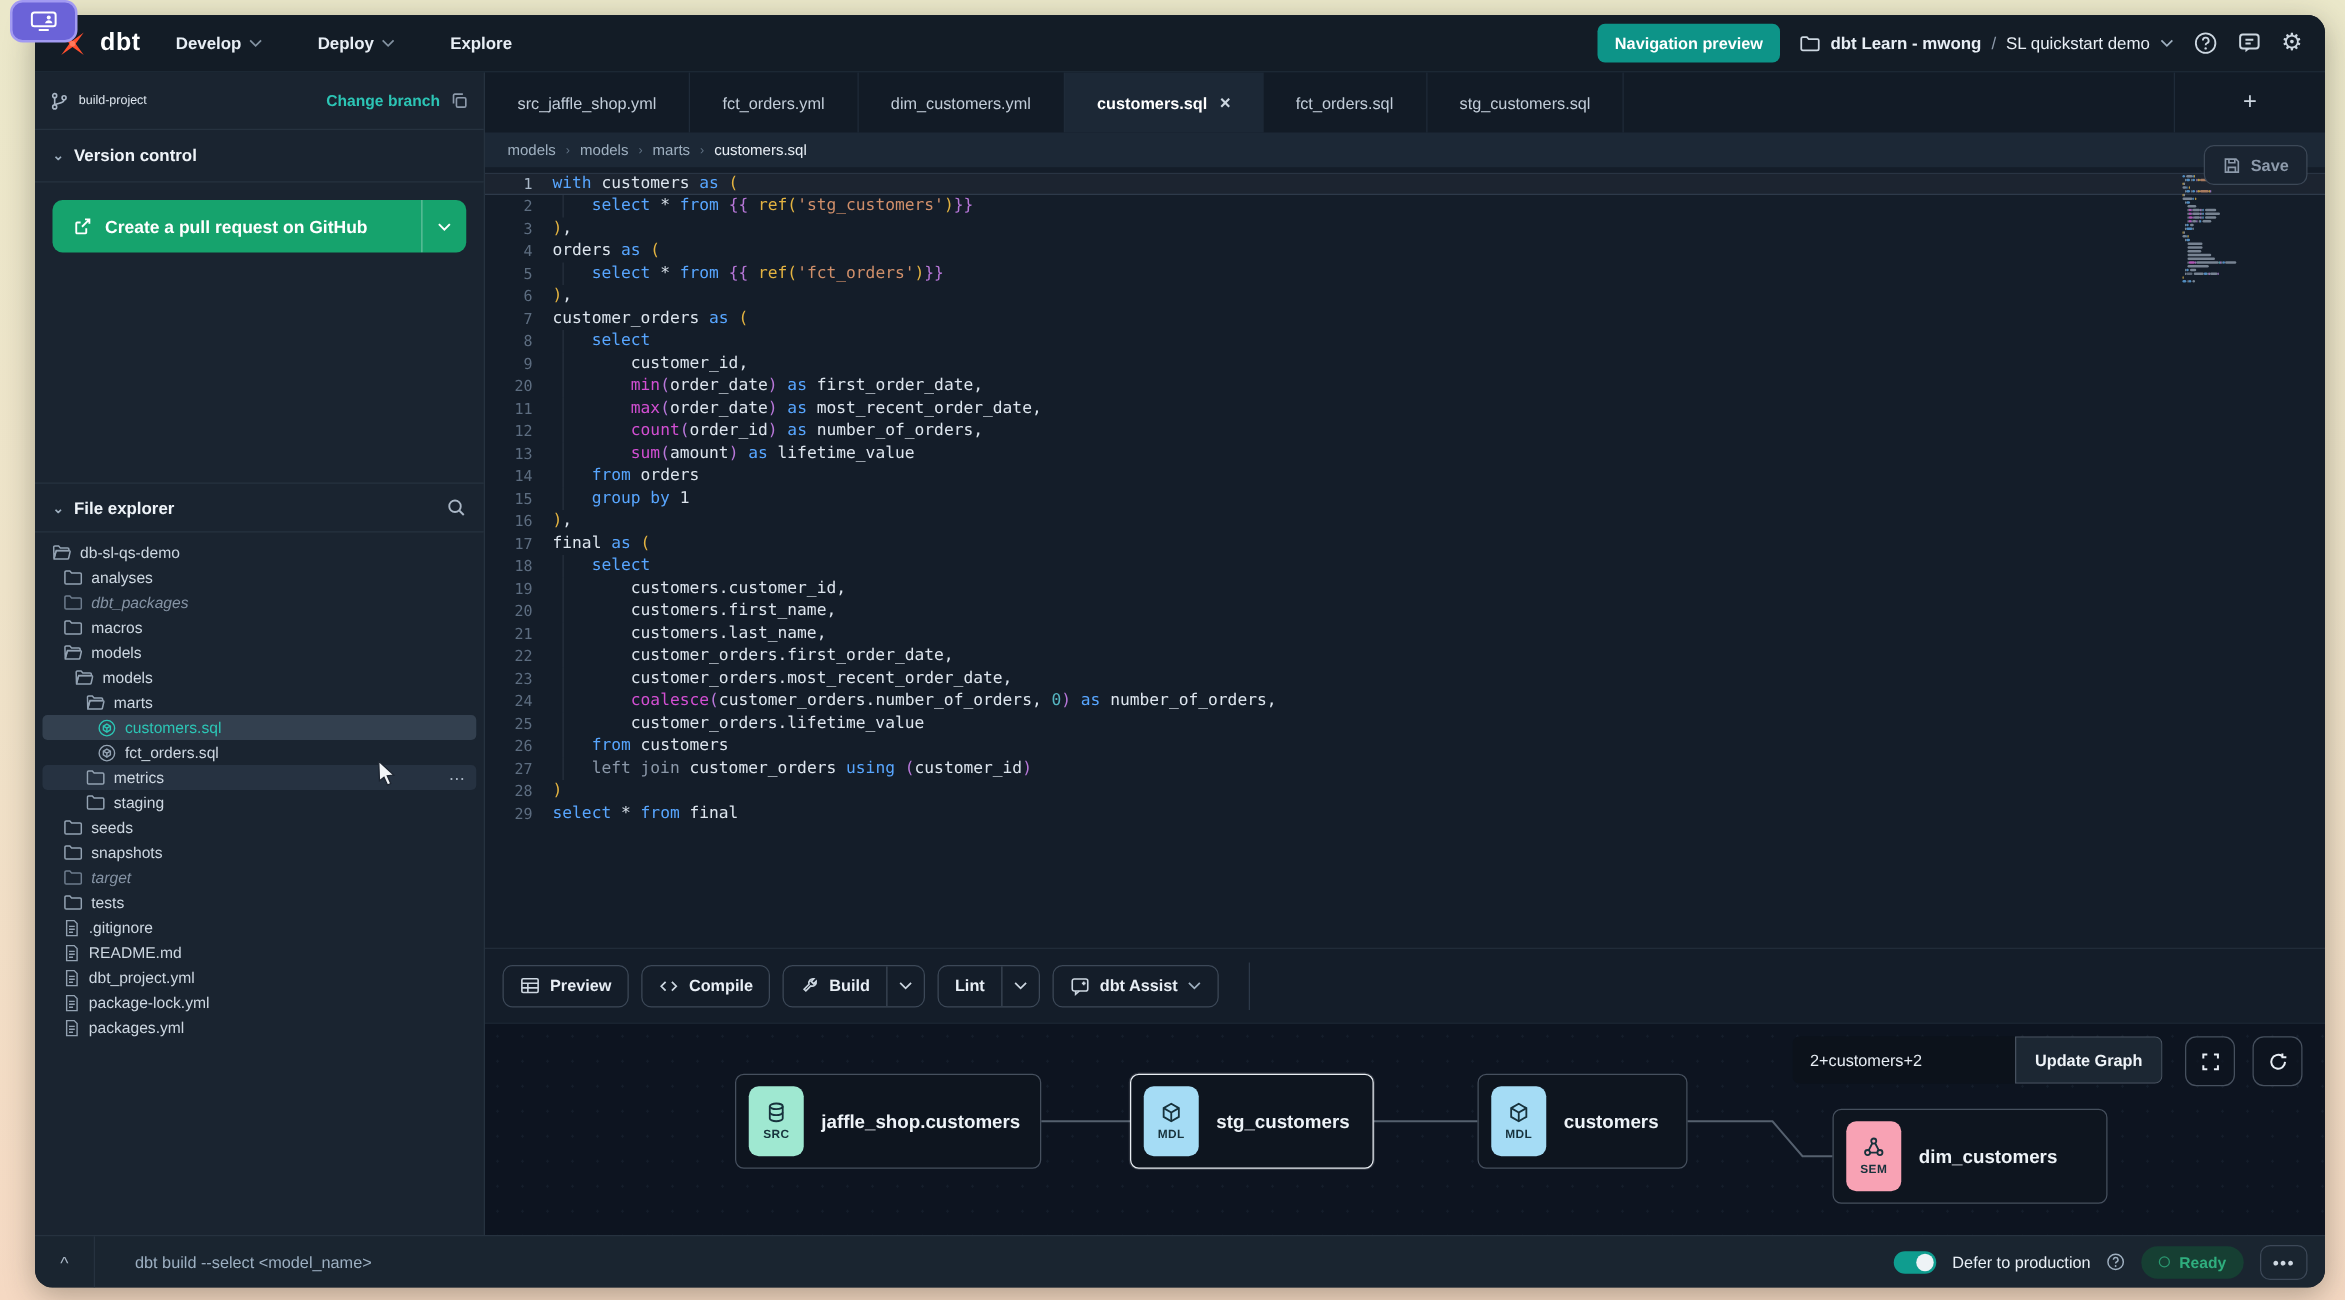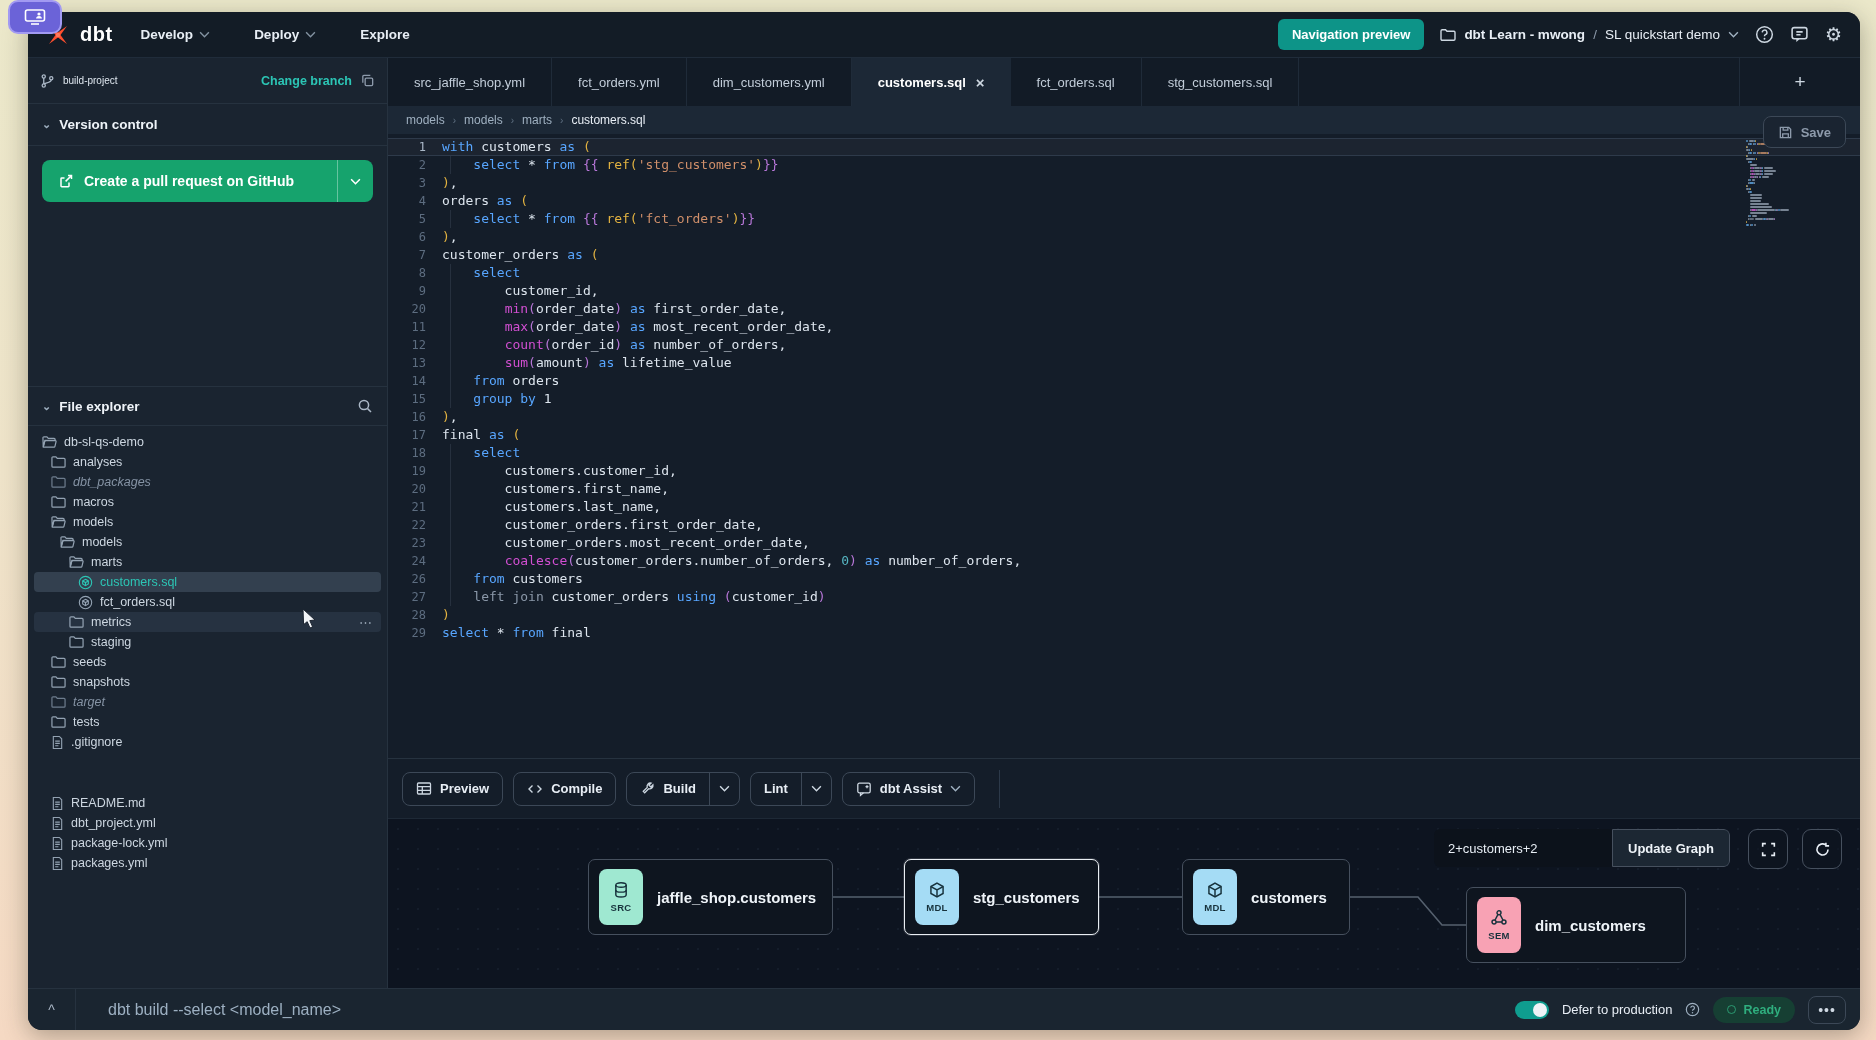--- a/index.html
+++ b/index.html
@@ -118,21 +118,21 @@
   .graph-filter { width:178px; background:#0c121b; border:none; outline:none; color:#e8eef5; font-size:13px;
     padding:0 14px; font-family:"Liberation Sans",sans-serif; }
   .update-graph { width:118px; background:#1c2733; border:1px solid #46505e; border-radius:0 6px 6px 0;
     color:#eef3f8; font-size:13px; font-weight:bold; cursor:pointer; }
   .gicon-btn { position:absolute; top:10px; width:40px; height:40px; border:1px solid #46505e; border-radius:9px;
     background:rgba(13,20,32,.6); color:#e8eef5; display:flex; align-items:center; justify-content:center; cursor:pointer; z-index:6; }
   
   .statusbar { height:42px; flex:0 0 42px; background:#1a2530; border-top:1px solid #26323f; display:flex; align-items:center; }
   .sb-caret { width:48px; height:100%; border-right:1px solid #26323f; display:flex; align-items:center; justify-content:center;
     background:none; border-top:none;border-left:none;border-bottom:none; color:#aab7c6; font-size:14px; cursor:pointer; }
-  .sb-cmd { margin-left:32px; font-size:16px; color:#9db0c2; }
+  .sb-cmd { margin-left:32px; font-size:13px; color:#9db0c2; }
   .sb-right { margin-left:auto; display:flex; align-items:center; gap:13px; padding-right:14px; }
   .toggle { width:34px; height:18px; border-radius:9px; background:#0f9d8f; position:relative; cursor:pointer; flex:0 0 34px; }
   .toggle .knob { position:absolute; top:2px; right:2px; width:14px; height:14px; border-radius:50%; background:#eef3f6; }
   .defer-label { font-size:13px; font-weight:normal; color:#e8eef5; }
   .ready-pill { height:26px; display:flex; align-items:center; gap:7px; padding:0 14px; border-radius:13px;
     background:#163f33; color:#2fae7e; font-size:12.5px; font-weight:bold; }
   .ready-dot { width:9px; height:9px; border:1.5px solid #2fae7e; border-radius:50%; opacity:.8; }
   .more-btn { width:38px; height:28px; border:1px solid #3c4857; border-radius:8px; background:none; color:#cfd8e2;
     font-size:14px; letter-spacing:1px; cursor:pointer; }
   
@@ -401,21 +401,21 @@
           </div>
           <div class="tree-item" style="padding-left: 17px;">
             <span class="ticon">
               <svg width="13" height="15" viewBox="0 0 14 16" fill="none" stroke="currentColor" stroke-width="1.2">
                 <path d="M2.5 1.5h6.5L11.5 4v10.5h-9z"></path>
                 <path d="M4.5 6.5h5M4.5 9h5M4.5 11.5h3.5"></path>
               </svg>
             </span>
             <span>.gitignore</span>
           </div>
-          <div class="tree-item" style="padding-left: 17px; margin-top: 41px;">
+          <div class="tree-item" style="padding-left: 17px;">
             <span class="ticon">
               <svg width="13" height="15" viewBox="0 0 14 16" fill="none" stroke="currentColor" stroke-width="1.2">
                 <path d="M2.5 1.5h6.5L11.5 4v10.5h-9z"></path>
                 <path d="M4.5 6.5h5M4.5 9h5M4.5 11.5h3.5"></path>
               </svg>
             </span>
             <span>README.md</span>
           </div>
           <div class="tree-item" style="padding-left: 17px;">
             <span class="ticon">
@@ -670,20 +670,21 @@
           <div class="code-line"><span class="gut">15</span><span class="guide"></span><span class="tk-t">    </span><span class="tk-k">group by</span><span class="tk-t"> 1</span></div>
           <div class="code-line"><span class="gut">16</span><span class="tk-y">)</span><span class="tk-t">,</span></div>
           <div class="code-line"><span class="gut">17</span><span class="tk-t">final </span><span class="tk-k">as</span><span class="tk-y"> (</span></div>
           <div class="code-line"><span class="gut">18</span><span class="guide"></span><span class="tk-t">    </span><span class="tk-k">select</span></div>
           <div class="code-line"><span class="gut">19</span><span class="guide"></span><span class="tk-t">        customers.customer_id,</span></div>
           <div class="code-line"><span class="gut">20</span><span class="guide"></span><span class="tk-t">        customers.first_name,</span></div>
           <div class="code-line"><span class="gut">21</span><span class="guide"></span><span class="tk-t">        customers.last_name,</span></div>
           <div class="code-line"><span class="gut">22</span><span class="guide"></span><span class="tk-t">        customer_orders.first_order_date,</span></div>
           <div class="code-line"><span class="gut">23</span><span class="guide"></span><span class="tk-t">        customer_orders.most_recent_order_date,</span></div>
           <div class="code-line"><span class="gut">24</span><span class="guide"></span><span class="tk-t">        </span><span class="tk-f">coalesce</span><span class="tk-p">(</span><span class="tk-t">customer_orders.number_of_orders, </span><span class="tk-n">0</span><span class="tk-p">)</span><span class="tk-t"> </span><span class="tk-k">as</span><span class="tk-t"> number_of_orders,</span></div>
+          <div class="code-line"><span class="gut">25</span><span class="guide"></span><span class="tk-t">        customer_orders.lifetime_value</span></div>
           <div class="code-line"><span class="gut">26</span><span class="guide"></span><span class="tk-t">    </span><span class="tk-k">from</span><span class="tk-t"> customers</span></div>
           <div class="code-line"><span class="gut">27</span><span class="guide"></span><span class="tk-t">    </span><span class="tk-g">left join</span><span class="tk-t"> customer_orders </span><span class="tk-k">using</span><span class="tk-t"> </span><span class="tk-p">(</span><span class="tk-t">customer_id</span><span class="tk-p">)</span></div>
           <div class="code-line"><span class="gut">28</span><span class="tk-y">)</span></div>
           <div class="code-line"><span class="gut">29</span><span class="tk-k">select</span><span class="tk-t"> * </span><span class="tk-k">from</span><span class="tk-t"> final</span></div>
         </div>
       <button class="save-btn">
         <svg width="15" height="15" viewBox="0 0 16 16" fill="none" stroke="#8d9aab" stroke-width="1.4">
           <path d="M2.5 2.5h9l2 2v9h-11z"></path>
             <path d="M5 13.5V9.5h6v4M5.5 2.5v3h5v-3"></path>
         </svg>

